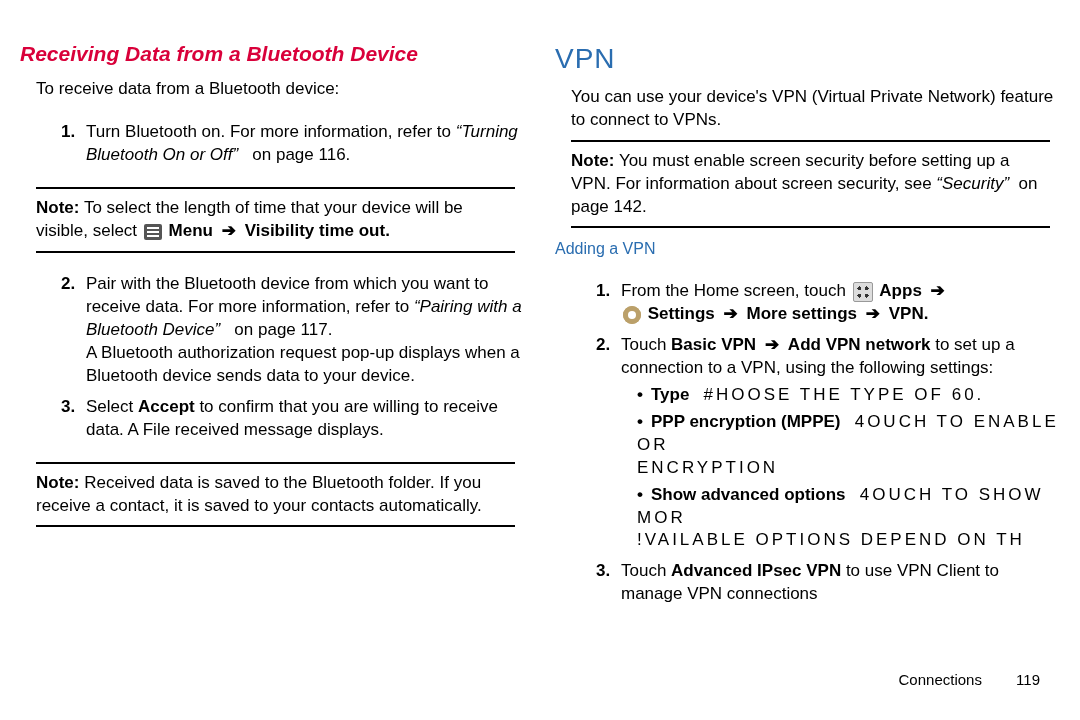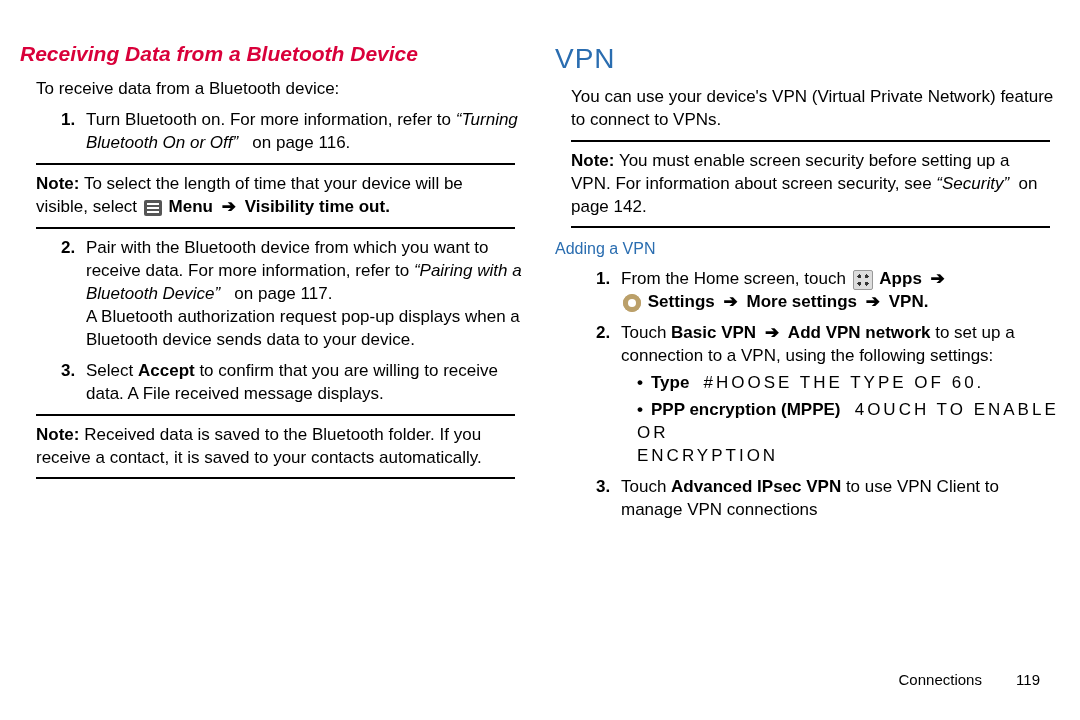--- a/index.html
+++ b/index.html
@@ -43,21 +43,21 @@
     letter-spacing: 1px;
   }
   h3.sub {
     color: #2a6db0;
     font-weight: 400;
     font-size: 16px;
     margin: 10px 0 4px 0;
   }
   p { margin: 4px 0; }
   .intro { margin-left: 16px; }
-  ol { padding-left: 60px; margin: 8px 0; }
+  ol { padding-left: 60px; margin: 20px 0; }
   ol li { margin-bottom: 8px; padding-left: 6px; }
   ol li::marker { font-weight: bold; }
   .note { margin: 8px 10px 8px 16px; }
   .note .lbl { font-weight: bold; }
   hr.sep {
     border: none;
     border-top: 2px solid #000;
     margin: 8px 10px 8px 16px;
   }
   .b { font-weight: bold; }
@@ -182,20 +182,21 @@
         <span class="b arrow">➔</span>
         <span class="b">VPN</span><span class="b">.</span>
       </li>
       <li>
         <span>Touch </span><span class="b">Basic VPN</span>
         <span class="b arrow">➔</span>
         <span class="b">Add VPN network</span><span> to set up a connection to a VPN, using the following settings:</span>
         <ul class="spec">
           <li><span class="condensed">Type</span>&nbsp;&nbsp;&nbsp;<span class="wide">#HOOSE THE TYPE OF 60.</span></li>
           <li><span class="condensed">PPP encryption (MPPE)</span>&nbsp;&nbsp;&nbsp;<span class="wide">4OUCH TO ENABLE OR</span><br><span class="wide">ENCRYPTION</span></li>
+          <li><span class="condensed">Show advanced options</span>&nbsp;&nbsp;&nbsp;<span class="wide">4OUCH TO SHOW MOR</span><br><span class="wide">!VAILABLE OPTIONS DEPEND ON TH</span></li>
         </ul>
       </li>
       <li>
         <span>Touch </span><span class="b">Advanced IPsec VPN</span><span> to use VPN Client to manage VPN connections</span>
       </li>
     </ol>
     <div class="footer">
       <span class="sec">Connections</span>
       <span>119</span>
     </div>

